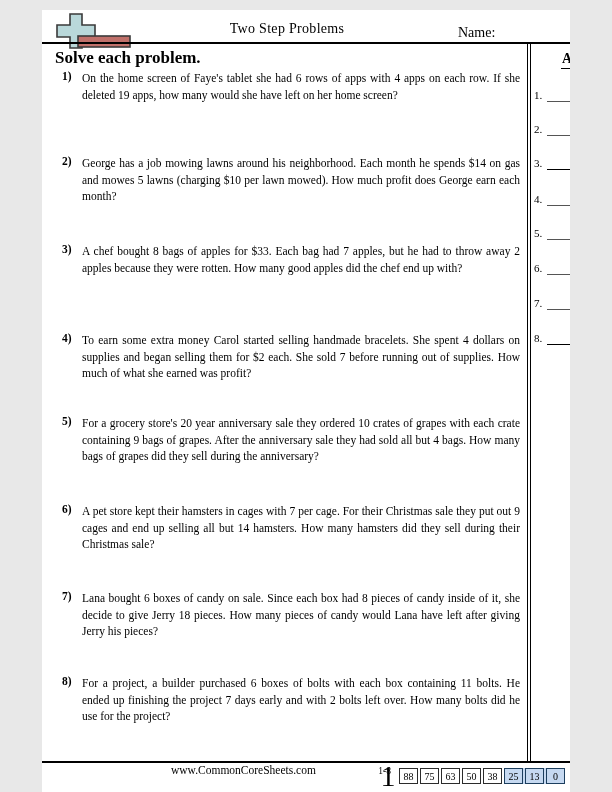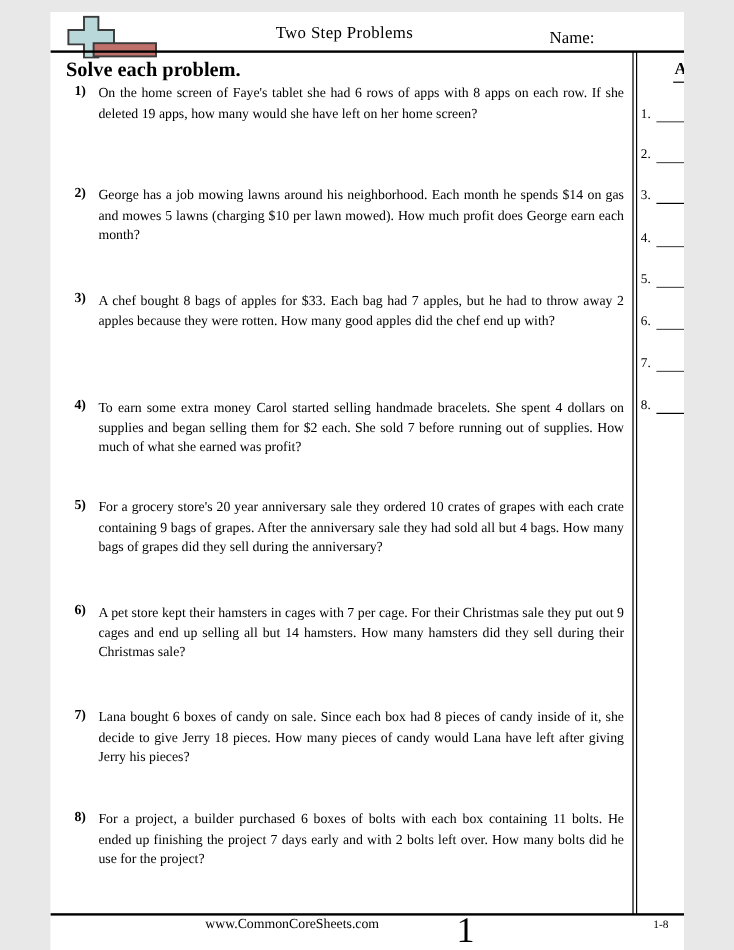--- a/index.html
+++ b/index.html
@@ -114,21 +114,21 @@
     <span class="answer-num">7.</span>
     <span class="answer-line"></span>
   </div>
   <div class="answer-row ar-7">
     <span class="answer-num">8.</span>
     <span class="answer-line"></span>
   </div>
 
   <div class="problem pb-0">
     <span class="p-num">1)</span>
-    <div class="p-text">On the home screen of Faye's tablet she had 6 rows of apps with 8 apps on each row. If she deleted 19 apps, how many would she have left on her home screen?</div>
+    <div class="p-text">On the home screen of Faye's tablet she had 6 rows of apps with 4 apps on each row. If she deleted 19 apps, how many would she have left on her home screen?</div>
   </div>
   <div class="problem pb-1">
     <span class="p-num">2)</span>
     <div class="p-text">George has a job mowing lawns around his neighborhood. Each month he spends $14 on gas and mowes 5 lawns (charging $10 per lawn mowed). How much profit does George earn each month?</div>
   </div>
   <div class="problem pb-2">
     <span class="p-num">3)</span>
     <div class="p-text">A chef bought 8 bags of apples for $33. Each bag had 7 apples, but he had to throw away 2 apples because they were rotten. How many good apples did the chef end up with?</div>
   </div>
   <div class="problem pb-3">
@@ -156,15 +156,27 @@
   <div class="brand-badge">
     <div class="brand-pill">
       <span>Math</span>
     </div>
   </div>
   <div class="site-text">www.CommonCoreSheets.com</div>
   <div class="page-num">1</div>
 
   <div class="score">
     <span class="score-label">1-8</span>
+    <div class="score-cells">
+      <span class="cell">88</span>
+      <span class="cell">75</span>
+      <span class="cell">63</span>
+      <span class="cell">50</span>
+      <span class="cell">38</span>
+      <div class="blue-group">
+        <span class="cell">25</span>
+        <span class="cell">13</span>
+        <span class="cell">0</span>
+      </div>
+    </div>
   </div>
 
 </div>
 
 </body></html>

